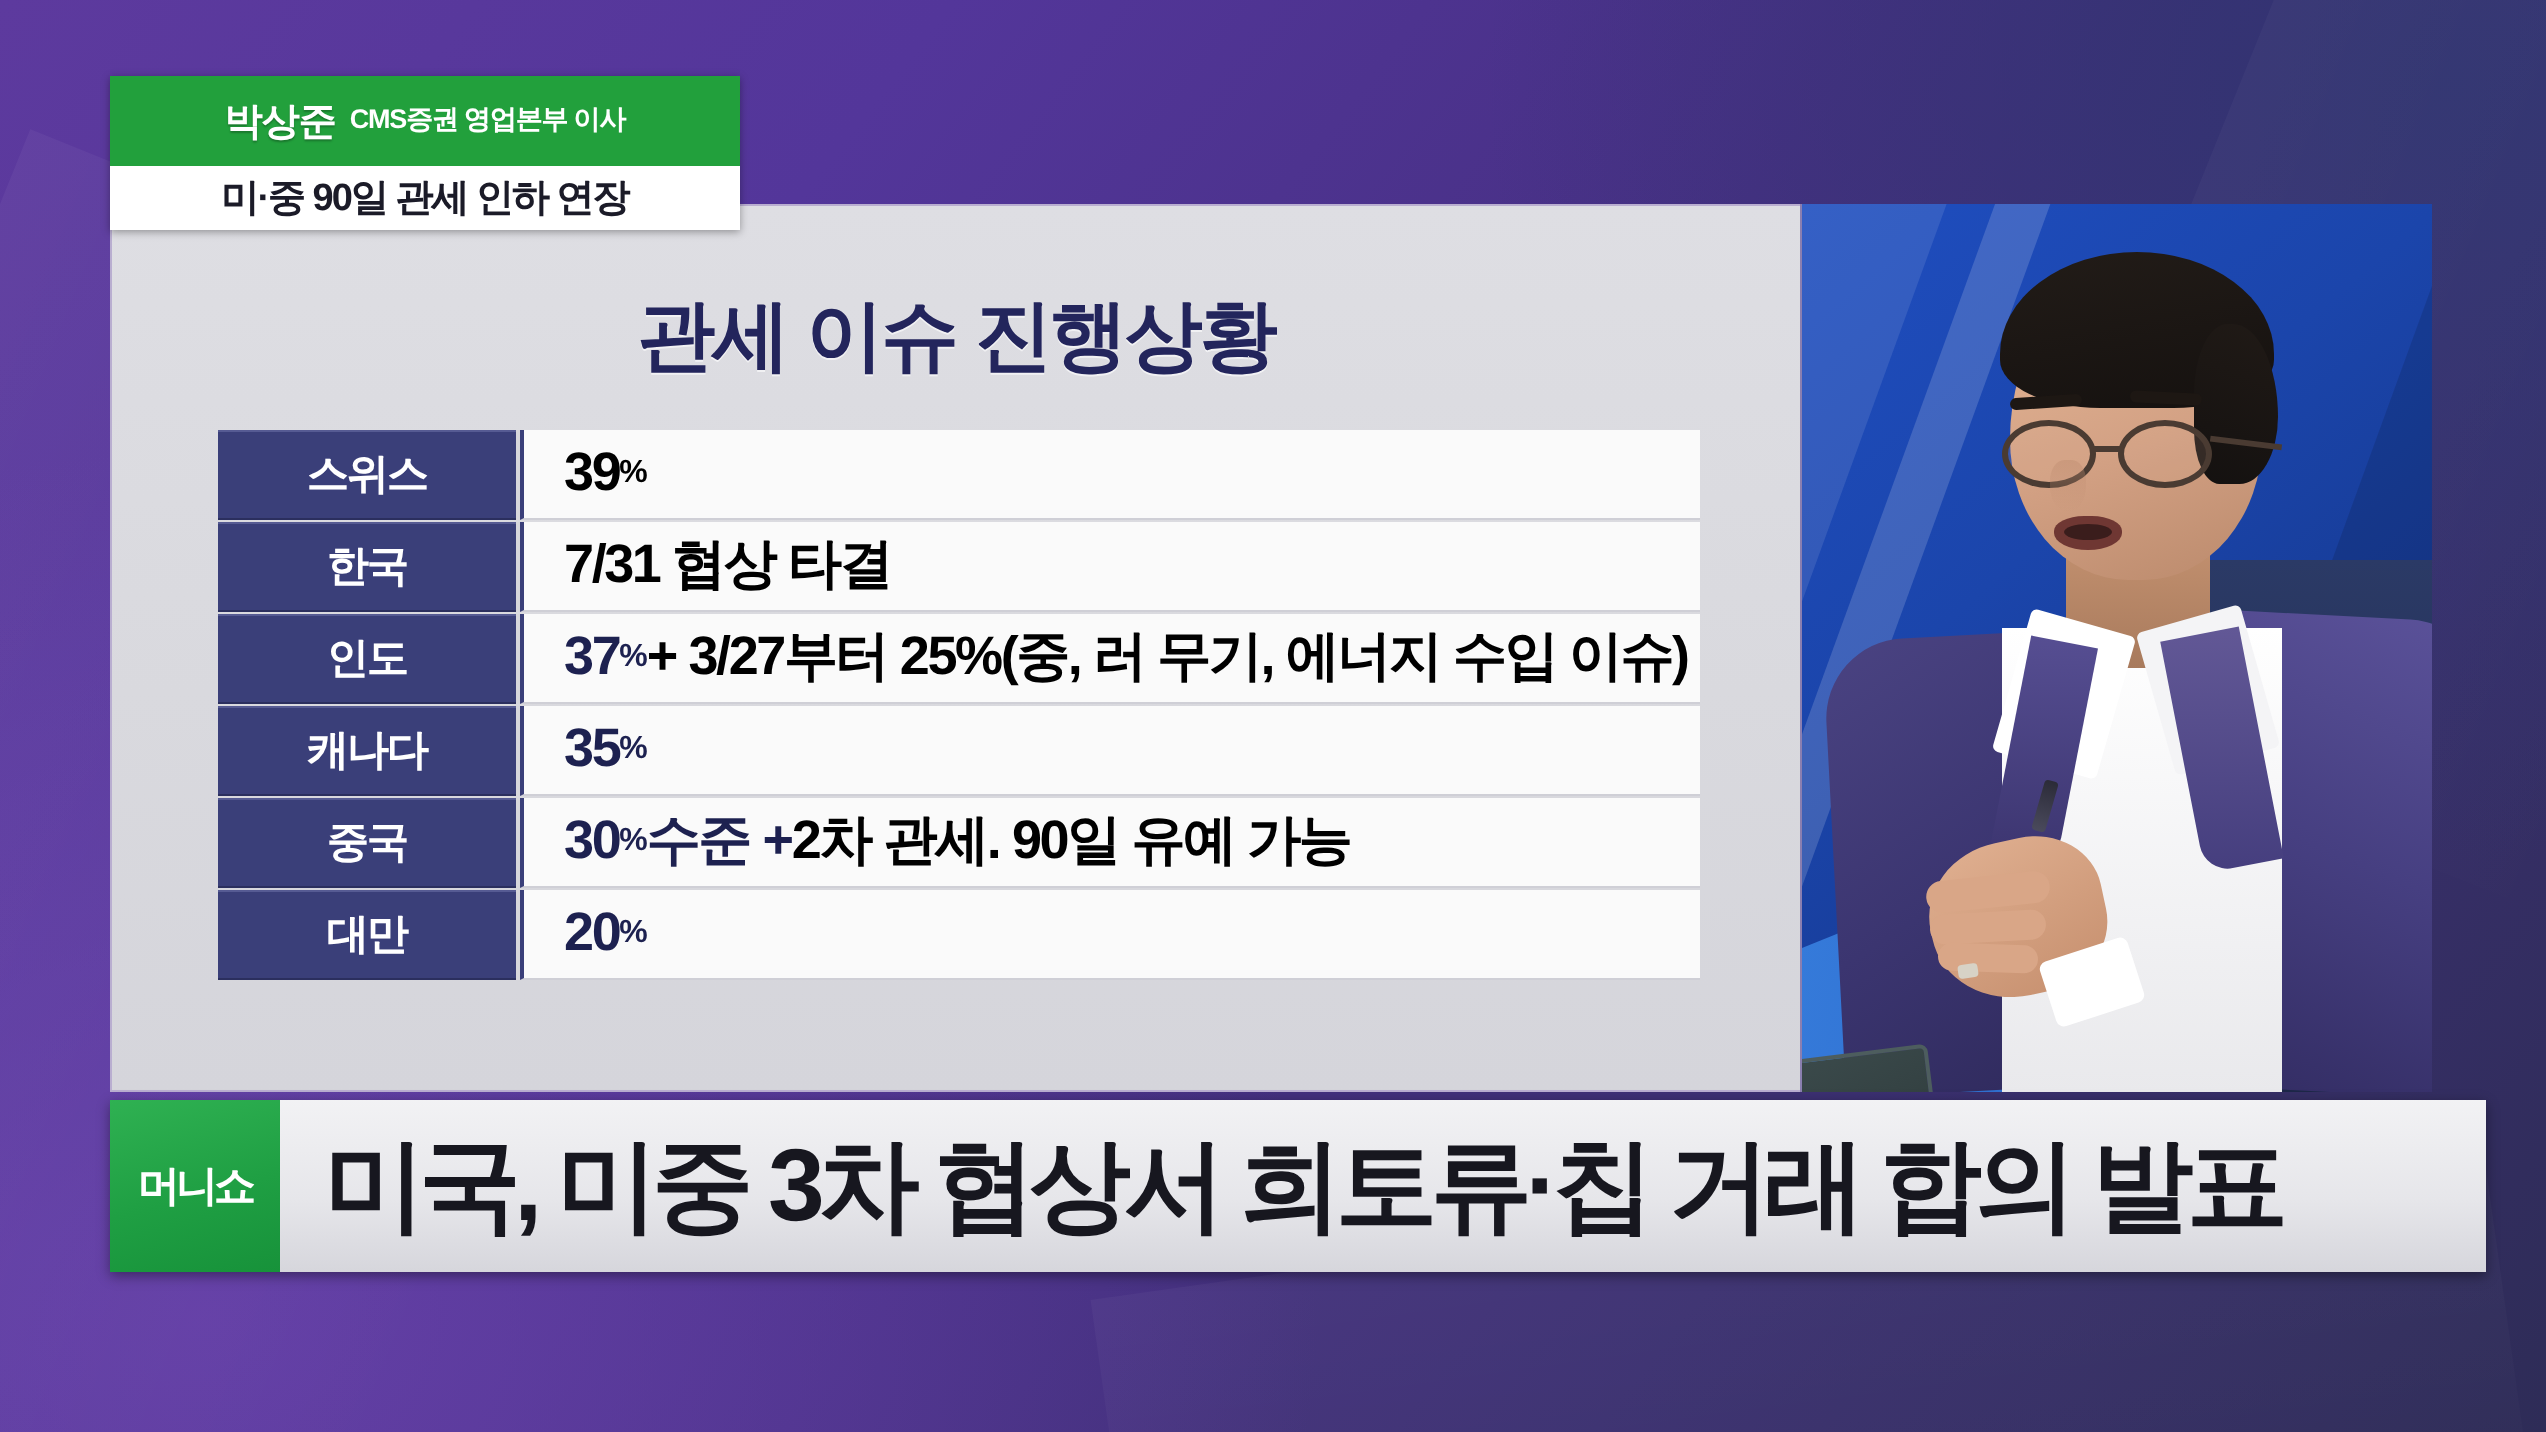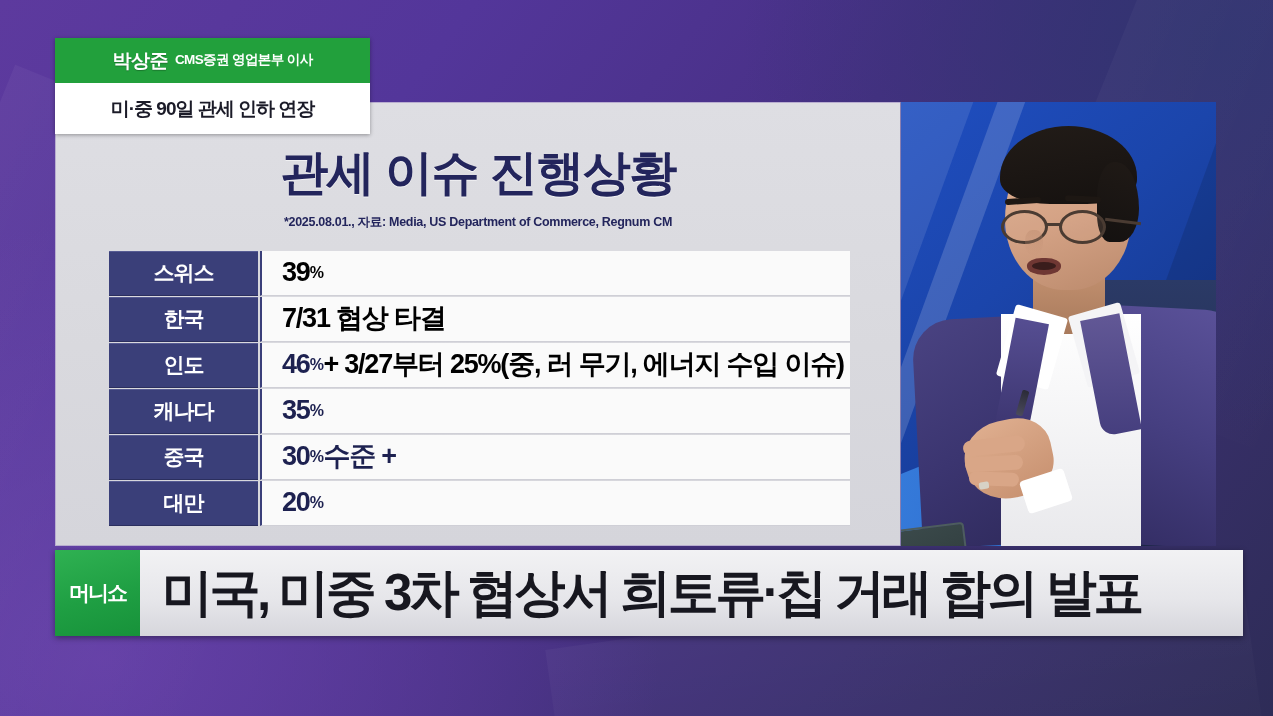--- a/index.html
+++ b/index.html
@@ -24,30 +24,30 @@
 
   
   .name-banner { position:absolute; left:55px; top:38px; width:315px; z-index:6;
     box-shadow:0 1px 4px rgba(0,0,0,0.35); }
   .name-banner-top { background:#22a03c; height:45px; display:flex; align-items:center;
     justify-content:center; gap:7px; padding:0 10px; }
   .banner-name { color:#ffffff; font-size:19px; font-weight:bold; letter-spacing:-0.5px;
     text-shadow:0 1px 1px rgba(0,0,0,0.25); }
   .banner-role { color:#ffffff; font-size:13.5px; font-weight:bold; letter-spacing:-0.6px;
     padding-bottom:1px; }
-  .name-banner-bottom { background:#ffffff; height:51px; display:flex; align-items:center;
+  .name-banner-bottom { background:#ffffff; height:32px; display:flex; align-items:center;
     justify-content:center; }
   .banner-topic { color:#1b1b28; font-size:19px; font-weight:bold; letter-spacing:-1px; }
 
   
   .panel { position:absolute; left:55px; top:102px; width:846px; height:444px;
     background:linear-gradient(180deg, #dedee3 0%, #d9d9de 55%, #d5d5db 100%);
     border:1px solid #b9aed0; z-index:2; }
 
-  .chart-title { text-align:center; color:#23255c; font-size:48px; font-weight:bold;
+  .chart-title { text-align:center; color:#23255c; font-size:39px; font-weight:bold;
     letter-spacing:-1.5px; margin-top:38px; text-shadow:0 1px 0 rgba(255,255,255,0.6); }
   .chart-source { text-align:center; color:#23255c; font-size:12.5px; font-weight:bold;
     letter-spacing:-0.3px; margin-top:9px; }
 
   
   .tariff-table { margin:20px 0 0 53px; width:741px; }
   .trow { display:flex; align-items:stretch; height:44.5px; margin-bottom:1.5px; }
   .tlabel { width:149px; flex:0 0 149px; background:#3a3f79; color:#ffffff;
     display:flex; align-items:center; justify-content:center;
     font-size:21px; font-weight:bold; letter-spacing:-1px;
@@ -166,61 +166,61 @@
     <span class="banner-name">박상준</span>
     <span class="banner-role">CMS증권 영업본부 이사</span>
   </div>
   <div class="name-banner-bottom">
     <span class="banner-topic">미·중 90일 관세 인하 연장</span>
   </div>
 </div>
 
 <div class="panel">
   <div class="chart-title">관세 이슈 진행상황</div>
-  <div class="chart-source">*2025.08.01., 자료: Media, US Department of Commerce, Regnum CM</div>
   <div class="tariff-table" id="tariff-table">
       <div class="trow">
         <div class="tlabel">스위스</div>
         <div class="tgap"></div>
         <div class="tvalue">
           <span class="v-seg v-red">39</span>
           <span class="v-seg v-red v-pct">%</span>
         </div>
       </div>
       <div class="trow">
         <div class="tlabel">한국</div>
         <div class="tgap"></div>
         <div class="tvalue">
           <span class="v-seg v-red">7/31 협상 타결</span>
         </div>
       </div>
       <div class="trow">
         <div class="tlabel">인도</div>
         <div class="tgap"></div>
         <div class="tvalue">
-          <span class="v-seg v-navy">46</span>
+          <span class="v-seg v-navy">37</span>
           <span class="v-seg v-navy v-pct">%</span>
           <span class="v-seg v-red"> + 3/27부터 25%(중, 러 무기, 에너지 수입 이슈)</span>
         </div>
       </div>
       <div class="trow">
         <div class="tlabel">캐나다</div>
         <div class="tgap"></div>
         <div class="tvalue">
           <span class="v-seg v-navy">35</span>
           <span class="v-seg v-navy v-pct">%</span>
         </div>
       </div>
       <div class="trow">
         <div class="tlabel">중국</div>
         <div class="tgap"></div>
         <div class="tvalue">
           <span class="v-seg v-navy">30</span>
           <span class="v-seg v-navy v-pct">%</span>
           <span class="v-seg v-navy"> 수준 + </span>
+          <span class="v-seg v-red">2차 관세. 90일 유예 가능</span>
         </div>
       </div>
       <div class="trow">
         <div class="tlabel">대만</div>
         <div class="tgap"></div>
         <div class="tvalue">
           <span class="v-seg v-navy">20</span>
           <span class="v-seg v-navy v-pct">%</span>
         </div>
       </div>

